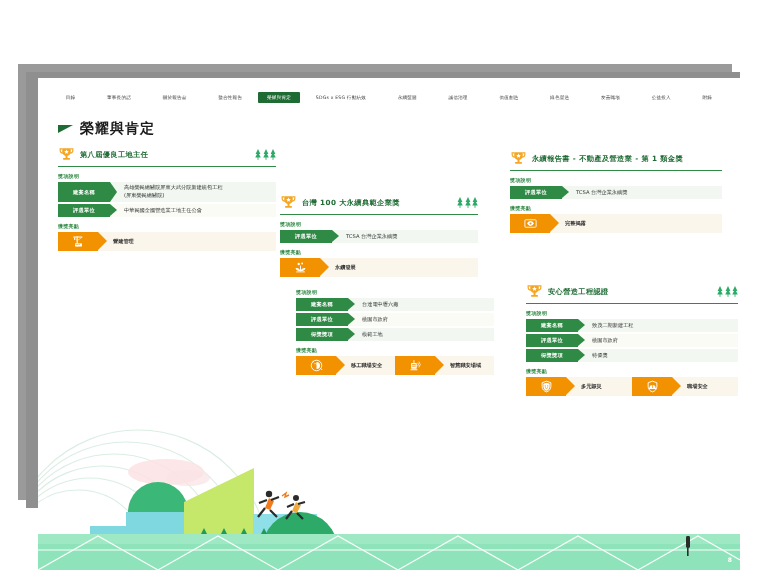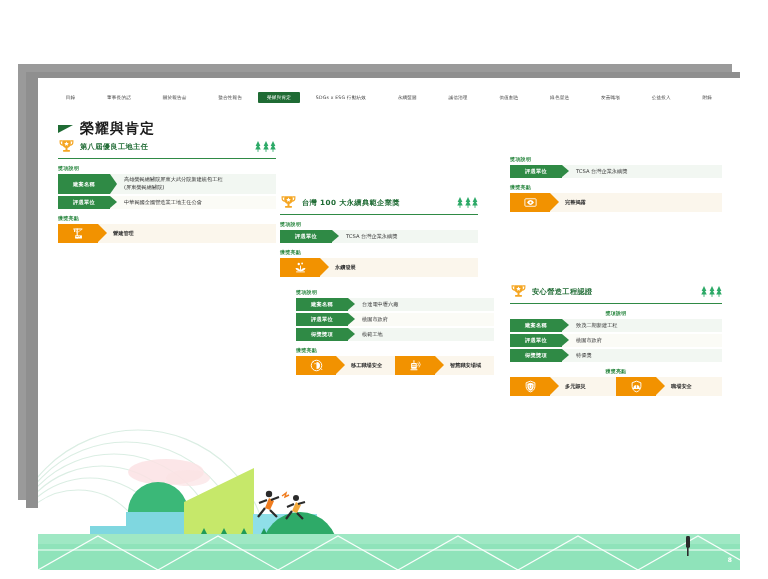--- a/index.html
+++ b/index.html
@@ -229,21 +229,21 @@
       <g stroke="#ffffff" stroke-width="1.2" fill="none" opacity="0.95">
         <path d="M0 160 L60 126 L120 160 L180 126 L240 160 L300 126 L360 160 L420 126 L480 160 L540 126 L600 160 L660 126 L702 150"></path>
         <path d="M0 140 L702 140"></path>
       </g>
       <g>
         <rect x="648" y="126" width="4" height="12" rx="1.4" fill="#2b2b2b"></rect>
         <rect x="649" y="138" width="1.6" height="8" fill="#2b2b2b"></rect>
       </g>
     </svg>
 
-    <div class="card" style="left:20px; top:60px; width:218px;">
+    <div class="card" style="left:20px; top:68px; width:218px;">
       <div class="card-head">
         <svg class="trophy" viewBox="0 0 24 24">
           <path d="M6 3h12v5a6 6 0 0 1-12 0z" fill="#f5a623"></path>
           <path d="M6 4H3v2a4 4 0 0 0 4 4" stroke="#f5a623" stroke-width="1.6" fill="none"></path>
           <path d="M18 4h3v2a4 4 0 0 1-4 4" stroke="#f5a623" stroke-width="1.6" fill="none"></path>
           <rect x="10.6" y="13" width="2.8" height="4" fill="#f5a623"></rect>
           <rect x="7" y="17" width="10" height="2.4" rx="1" fill="#f5a623"></rect>
           <path d="M12 5l1 2.1 2.3.2-1.7 1.5.5 2.2L12 9.9l-2.1 1.1.5-2.2L8.7 7.3l2.3-.2z" fill="#ffffff"></path>
         </svg>
         <div class="card-title">第八屆優良工地主任</div>
@@ -345,20 +345,31 @@
               <circle cx="14.6" cy="5.6" r="1.5" fill="#fff"></circle>
               <path d="M5 19h14" stroke="#fff" stroke-width="1.4"></path>
             </svg>
           </div>
           <div class="hl-text">永續發展</div>
         </div>
       </div>
     </div>
 
     <div class="card" style="left:472px; top:72px; width:212px;">
+      <div class="card-head">
+        <svg class="trophy" viewBox="0 0 24 24">
+          <path d="M6 3h12v5a6 6 0 0 1-12 0z" fill="#f5a623"></path>
+          <path d="M6 4H3v2a4 4 0 0 0 4 4" stroke="#f5a623" stroke-width="1.6" fill="none"></path>
+          <path d="M18 4h3v2a4 4 0 0 1-4 4" stroke="#f5a623" stroke-width="1.6" fill="none"></path>
+          <rect x="10.6" y="13" width="2.8" height="4" fill="#f5a623"></rect>
+          <rect x="7" y="17" width="10" height="2.4" rx="1" fill="#f5a623"></rect>
+          <path d="M12 5l1 2.1 2.3.2-1.7 1.5.5 2.2L12 9.9l-2.1 1.1.5-2.2L8.7 7.3l2.3-.2z" fill="#ffffff"></path>
+        </svg>
+        <div class="card-title">永續報告書 - 不動產及營造業 - 第 1 類金獎</div>
+      </div>
       <div class="sect-label">獎項說明</div>
       <div class="row">
         <div class="tag">評選單位</div>
         <div class="val">TCSA 台灣企業永續獎</div>
       </div>
       <div class="sect-label">獲獎亮點</div>
       <div class="hl-wrap">
         <div class="hl">
           <div class="hl-icon">
             <svg viewBox="0 0 24 24">
@@ -411,21 +422,21 @@
               <path d="M15.4 7.6a4 4 0 0 1 0 5.6" stroke="#fff" stroke-width="1.2" fill="none"></path>
               <path d="M17.4 5.8a6.6 6.6 0 0 1 0 9.2" stroke="#fff" stroke-width="1.2" fill="none"></path>
               <rect x="4" y="18" width="11" height="1.6" fill="#fff"></rect>
             </svg>
           </div>
           <div class="hl-text">智慧職安場域</div>
         </div>
       </div>
     </div>
 
-    <div class="card" style="left:472px; top:205px; width:212px;text-align:center;">
+    <div class="card" style="left:488px; top:205px; width:212px;">
       <div class="card-head">
         <svg class="trophy" viewBox="0 0 24 24">
           <path d="M6 3h12v5a6 6 0 0 1-12 0z" fill="#f5a623"></path>
           <path d="M6 4H3v2a4 4 0 0 0 4 4" stroke="#f5a623" stroke-width="1.6" fill="none"></path>
           <path d="M18 4h3v2a4 4 0 0 1-4 4" stroke="#f5a623" stroke-width="1.6" fill="none"></path>
           <rect x="10.6" y="13" width="2.8" height="4" fill="#f5a623"></rect>
           <rect x="7" y="17" width="10" height="2.4" rx="1" fill="#f5a623"></rect>
           <path d="M12 5l1 2.1 2.3.2-1.7 1.5.5 2.2L12 9.9l-2.1 1.1.5-2.2L8.7 7.3l2.3-.2z" fill="#ffffff"></path>
         </svg>
         <div class="card-title">安心營造工程認證</div>

